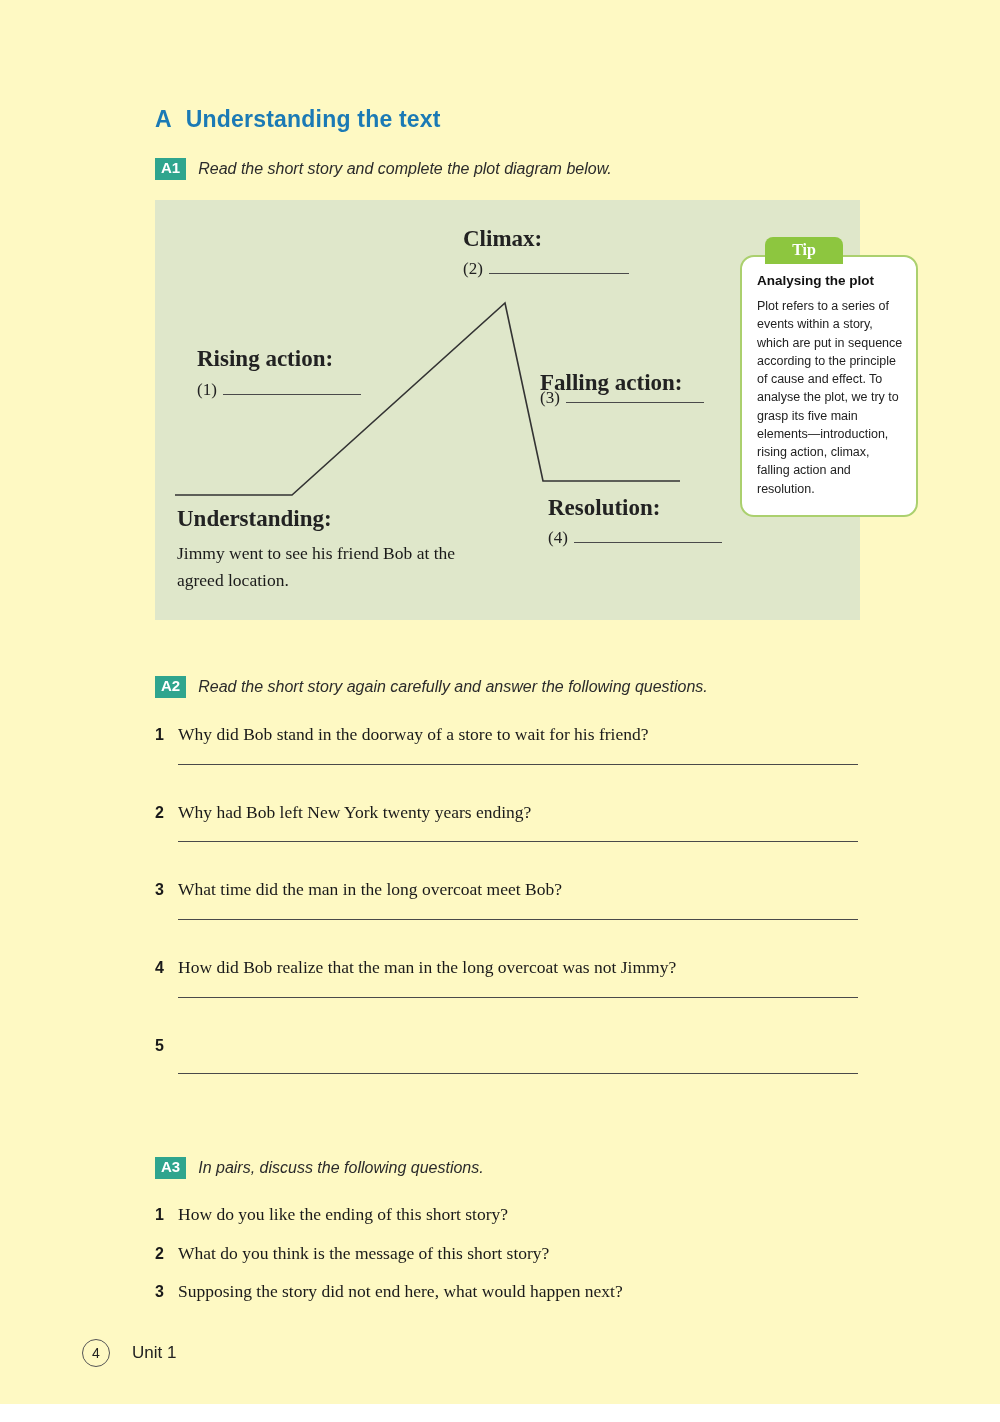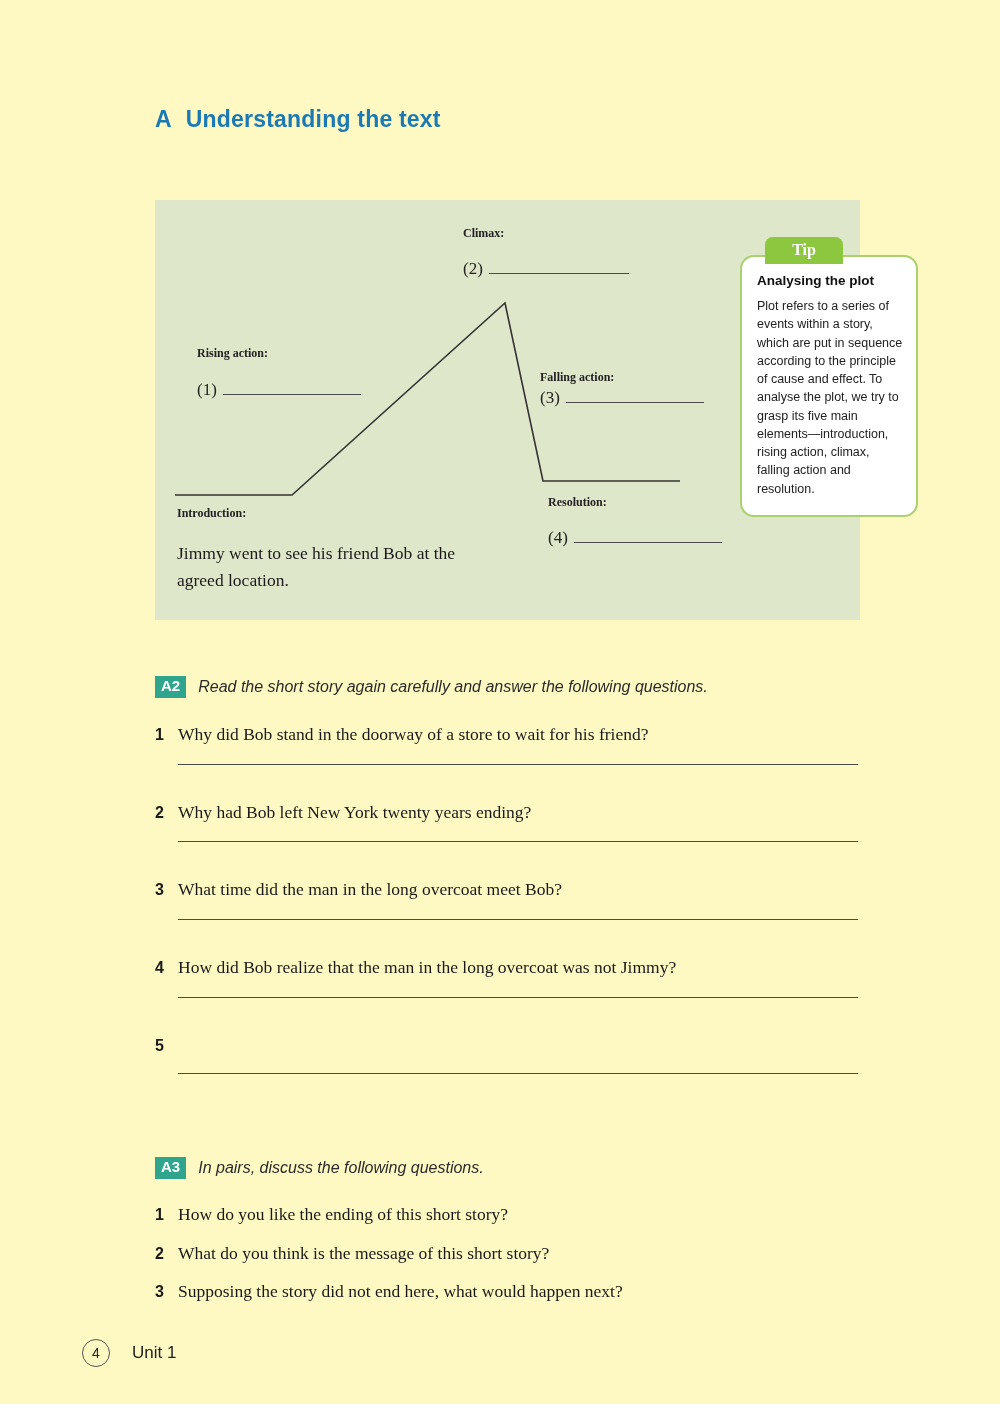--- a/index.html
+++ b/index.html
@@ -55,21 +55,21 @@
   .diagram {
     position: absolute;
     left: 155px; top: 200px;
     width: 705px; height: 420px;
     background: #dfe7ca;
   }
   .diagram-label {
     position: absolute;
     font-family: "Liberation Serif", serif;
     font-weight: bold;
-    font-size: 12px;
+    font-size: 23px;
     color: #222222;
   }
   .blank {
     position: absolute;
     font-size: 17px;
     color: #222222;
     white-space: nowrap;
   }
   .blank .line {
     display: inline-block;
@@ -181,20 +181,24 @@
 </style>
 </head>
 <body>
 
 <div class="page">
 
   <div class="section-heading">
     <span class="letter">A</span><span>Understanding the text</span>
   </div>
 
+  <div class="activity-row" style="top:158px;">
+    <span class="badge">A1</span>
+    <span class="instruction">Read the short story and complete the plot diagram below.</span>
+  </div>
 
   <div class="diagram">
     <svg class="plot-svg" width="705" height="420" viewBox="0 0 705 420">
       <polyline points="20,295 137,295 350,103 388,281 525,281" fill="none" stroke="#333333" stroke-width="1.6"></polyline>
     </svg>
 
     <div class="diagram-label" style="left:308px; top:26px;">Climax:</div>
     <div class="blank" style="left:308px; top:59px;">
       <span>(2)</span><span class="line" style="width:140px;"></span>
     </div>
@@ -202,21 +206,21 @@
     <div class="diagram-label" style="left:42px; top:146px;">Rising action:</div>
     <div class="blank" style="left:42px; top:180px;">
       <span>(1)</span><span class="line" style="width:138px;"></span>
     </div>
 
     <div class="diagram-label" style="left:385px; top:170px;">Falling action:</div>
     <div class="blank" style="left:385px; top:188px;">
       <span>(3)</span><span class="line" style="width:138px;"></span>
     </div>
 
-    <div class="diagram-label" style="left:22px; top:306px;">Introduction:</div>
+    <div class="diagram-label" style="left:22px; top:306px;">Understanding:</div>
     <div class="intro-text">Jimmy went to see his friend Bob at the agreed location.</div>
 
     <div class="diagram-label" style="left:393px; top:295px;">Resolution:</div>
     <div class="blank" style="left:393px; top:328px;">
       <span>(4)</span><span class="line" style="width:148px;"></span>
     </div>
   </div>
 
   <div class="tip-tab">Tip</div>
   <div class="tip-box">

